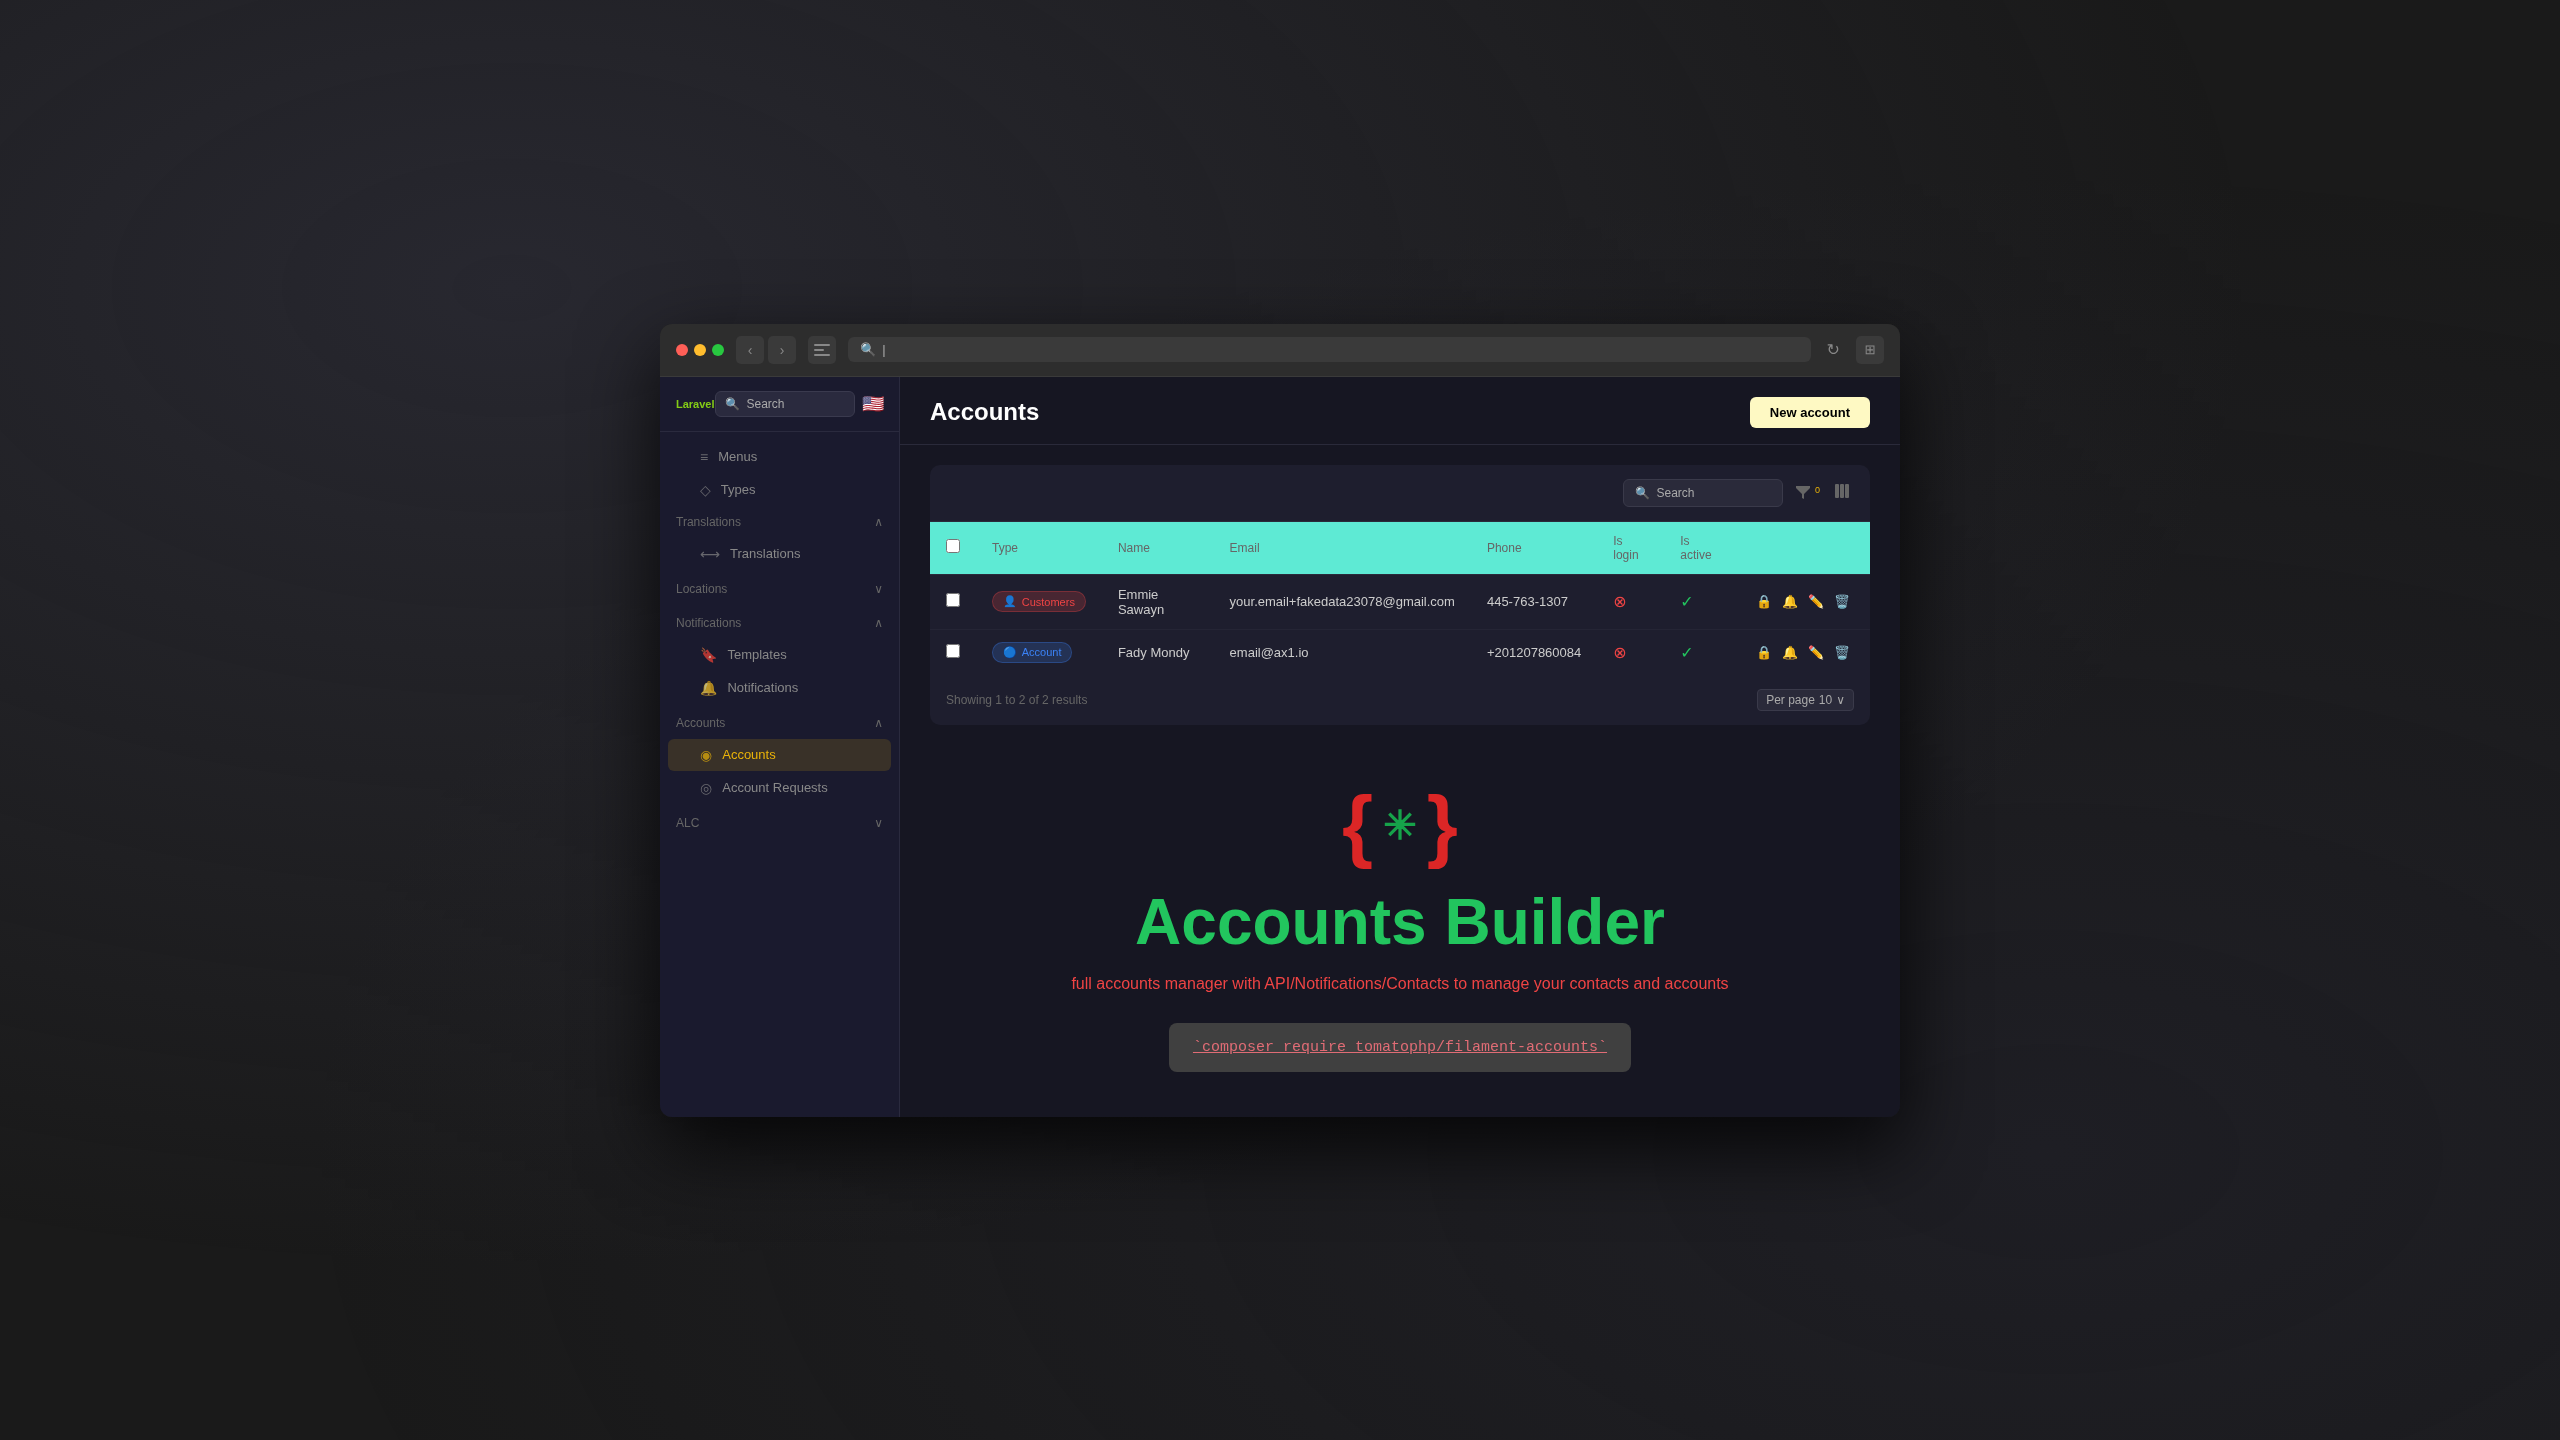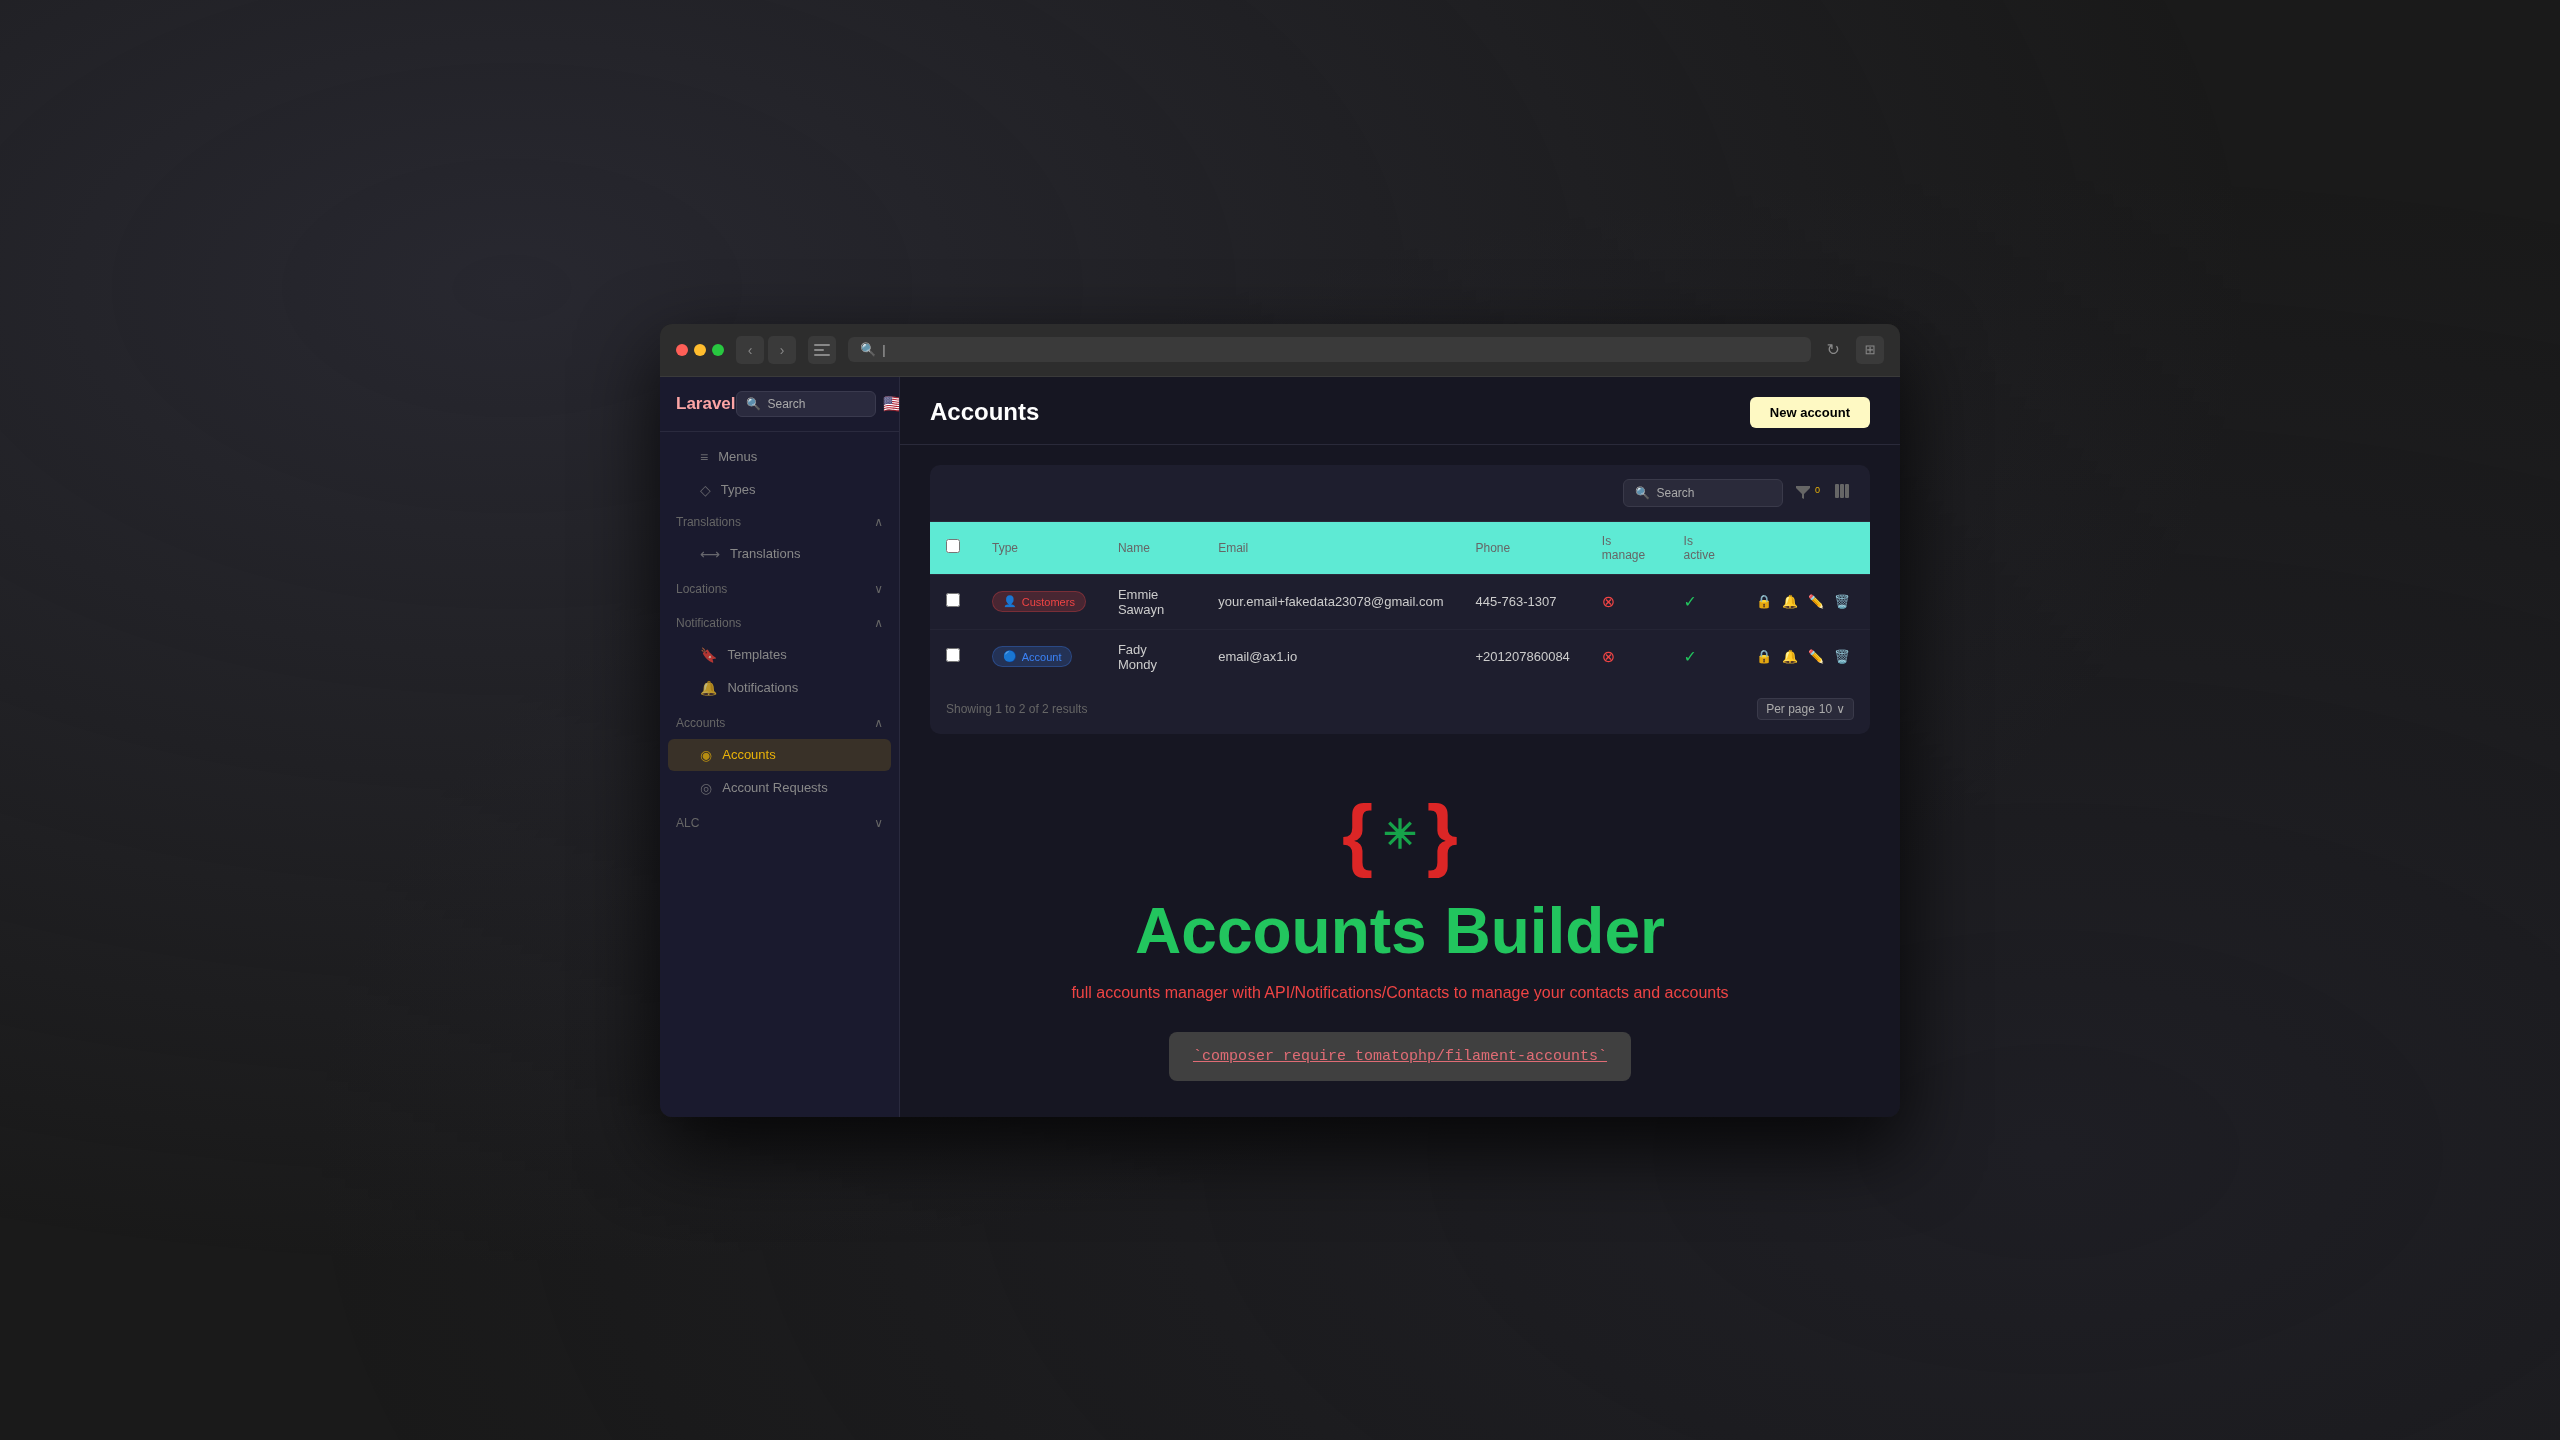--- a/index.html
+++ b/index.html
@@ -143,23 +143,23 @@
 
     .sidebar-header {
       padding: 14px 16px;
       display: flex;
       align-items: center;
       justify-content: space-between;
       border-bottom: 1px solid #2a2a3e;
     }
 
     .sidebar-logo {
-      color: #fca5a5;
+      color: #84cc16;
       font-weight: 600;
-      font-size: 17px;
+      font-size: 11px;
     }
 
     .sidebar-header-actions {
       display: flex;
       align-items: center;
       gap: 8px;
     }
 
     .search-box {
       background: #2a2a3e;
@@ -592,21 +592,21 @@
         <table class="data-table">
           <thead>
             <tr>
               <th class="checkbox-cell">
                 <input type="checkbox" class="checkbox" style="">
               </th>
               <th>Type</th>
               <th>Name</th>
               <th>Email</th>
               <th>Phone</th>
-              <th>Is manage</th>
+              <th>Is login</th>
               <th>Is active</th>
               <th></th>
             </tr>
           </thead>
           <tbody>
 
             <tr>
               <td class="checkbox-cell">
                 <input type="checkbox" class="checkbox" style="">
               </td>

